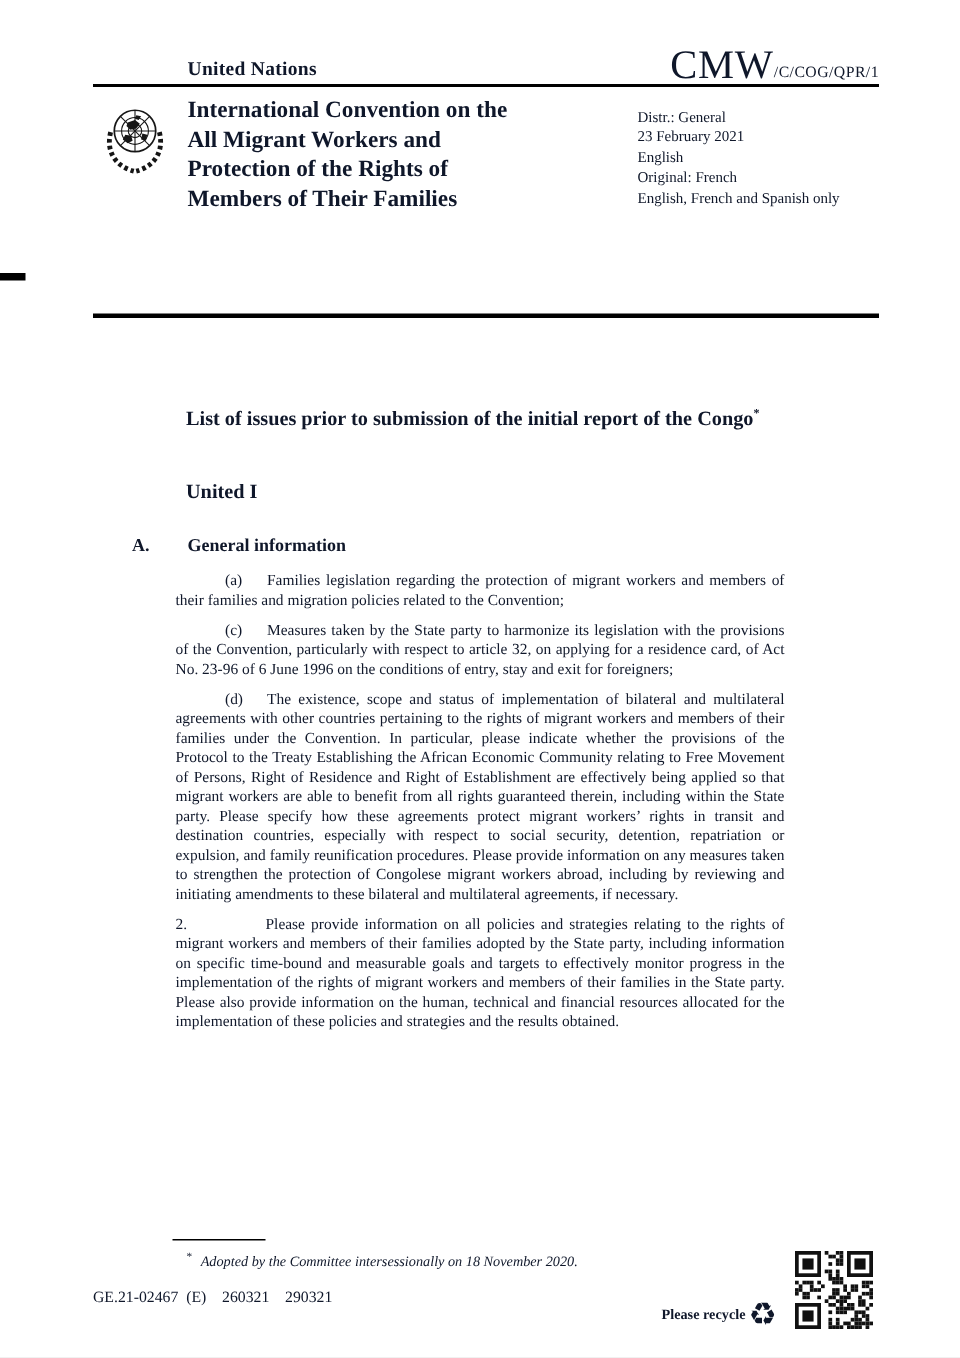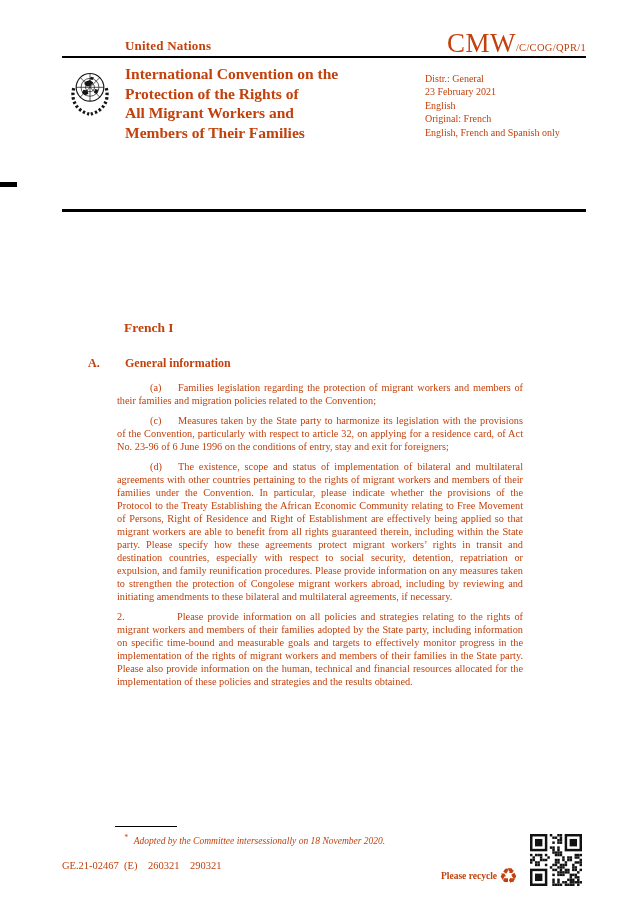--- a/index.html
+++ b/index.html
@@ -2,21 +2,21 @@
 <html><head>
 <meta charset="utf-8">
 <style>
   html,body{margin:0;padding:0;background:#e8e8e8;}
   .page{
     position:relative;
     width:640px;height:905px;
     margin:0 auto;
     background:#ffffff;
     font-family:"Liberation Serif","DejaVu Serif",serif;
-    color:#c2410c;
+    color:#0f172a;
     overflow:hidden;
   }
   
   .org-name{position:absolute;left:125px;top:38px;font-size:13px;font-weight:bold;letter-spacing:.2px;}
   .doc-symbol{position:absolute;right:54px;top:28px;white-space:nowrap;margin-left:30px;}
   .sym-main{font-size:27px;letter-spacing:.5px;}
   .sym-suffix{font-size:10.5px;position:relative;top:-1px;letter-spacing:.3px;}
   .rule{position:absolute;background:#000;}
   .rule-top{left:62px;top:56px;width:524px;height:2px;}
   .rule-thick{left:62px;top:209px;width:524px;height:3px;}
@@ -79,39 +79,40 @@
       </g>
       <g fill="none" stroke="#161616" stroke-width="4" stroke-dasharray="3 2.6" stroke-linecap="butt">
         <path d="M12 26 C8 42 16 54 31 58"></path>
         <path d="M52 26 C56 42 48 54 33 58"></path>
       </g>
     </svg>
   </div>
 
   <div class="conv-title">
     <div>International Convention on the</div>
+    <div>All Migrant Workers and</div>
     <div>Protection of the Rights of</div>
-    <div>All Migrant Workers and</div>
     <div>Members of Their Families</div>
   </div>
 
   <div class="distr">
     <div>Distr.: General</div>
     <div>23 February 2021</div>
     <div>English</div>
     <div>Original: French</div>
     <div>English, French and Spanish only</div>
   </div>
 
   <div class="margin-mark"></div>
   <div class="rule rule-thick"></div>
 
 
-
-  <h2 class="section-heading">French I</h2>
+  <h1 class="doc-title"><span>List of issues prior to submission of the initial report of the Congo</span><sup>*</sup></h1>
+
+  <h2 class="section-heading">United I</h2>
 
   <div class="subsection">
     <span class="sub-label">A.</span><span>General information</span>
   </div>
 
   <div class="body">
     <p class="let"><span class="plabel">(a)</span><span>Families legislation regarding the protection of migrant workers and members of their families and migration policies related to the Convention;</span></p>
     <p class="let"><span class="plabel">(c)</span><span>Measures taken by the State party to harmonize its legislation with the provisions of the Convention, particularly with respect to article 32, on applying for a residence card, of Act No. 23-96 of 6 June 1996 on the conditions of entry, stay and exit for foreigners;</span></p>
     <p class="let"><span class="plabel">(d)</span><span>The existence, scope and status of implementation of bilateral and multilateral agreements with other countries pertaining to the rights of migrant workers and members of their families under the Convention. In particular, please indicate whether the provisions of the Protocol to the Treaty Establishing the African Economic Community relating to Free Movement of Persons, Right of Residence and Right of Establishment are effectively being applied so that migrant workers are able to benefit from all rights guaranteed therein, including within the State party. Please specify how these agreements protect migrant workers’ rights in transit and destination countries, especially with respect to social security, detention, repatriation or expulsion, and family reunification procedures. Please provide information on any measures taken to strengthen the protection of Congolese migrant workers abroad, including by reviewing and initiating amendments to these bilateral and multilateral agreements, if necessary.</span></p>
     <p class="num"><span class="plabel">2.</span><span>Please provide information on all policies and strategies relating to the rights of migrant workers and members of their families adopted by the State party, including information on specific time-bound and measurable goals and targets to effectively monitor progress in the implementation of the rights of migrant workers and members of their families in the State party. Please also provide information on the human, technical and financial resources allocated for the implementation of these policies and strategies and the results obtained.</span></p>

